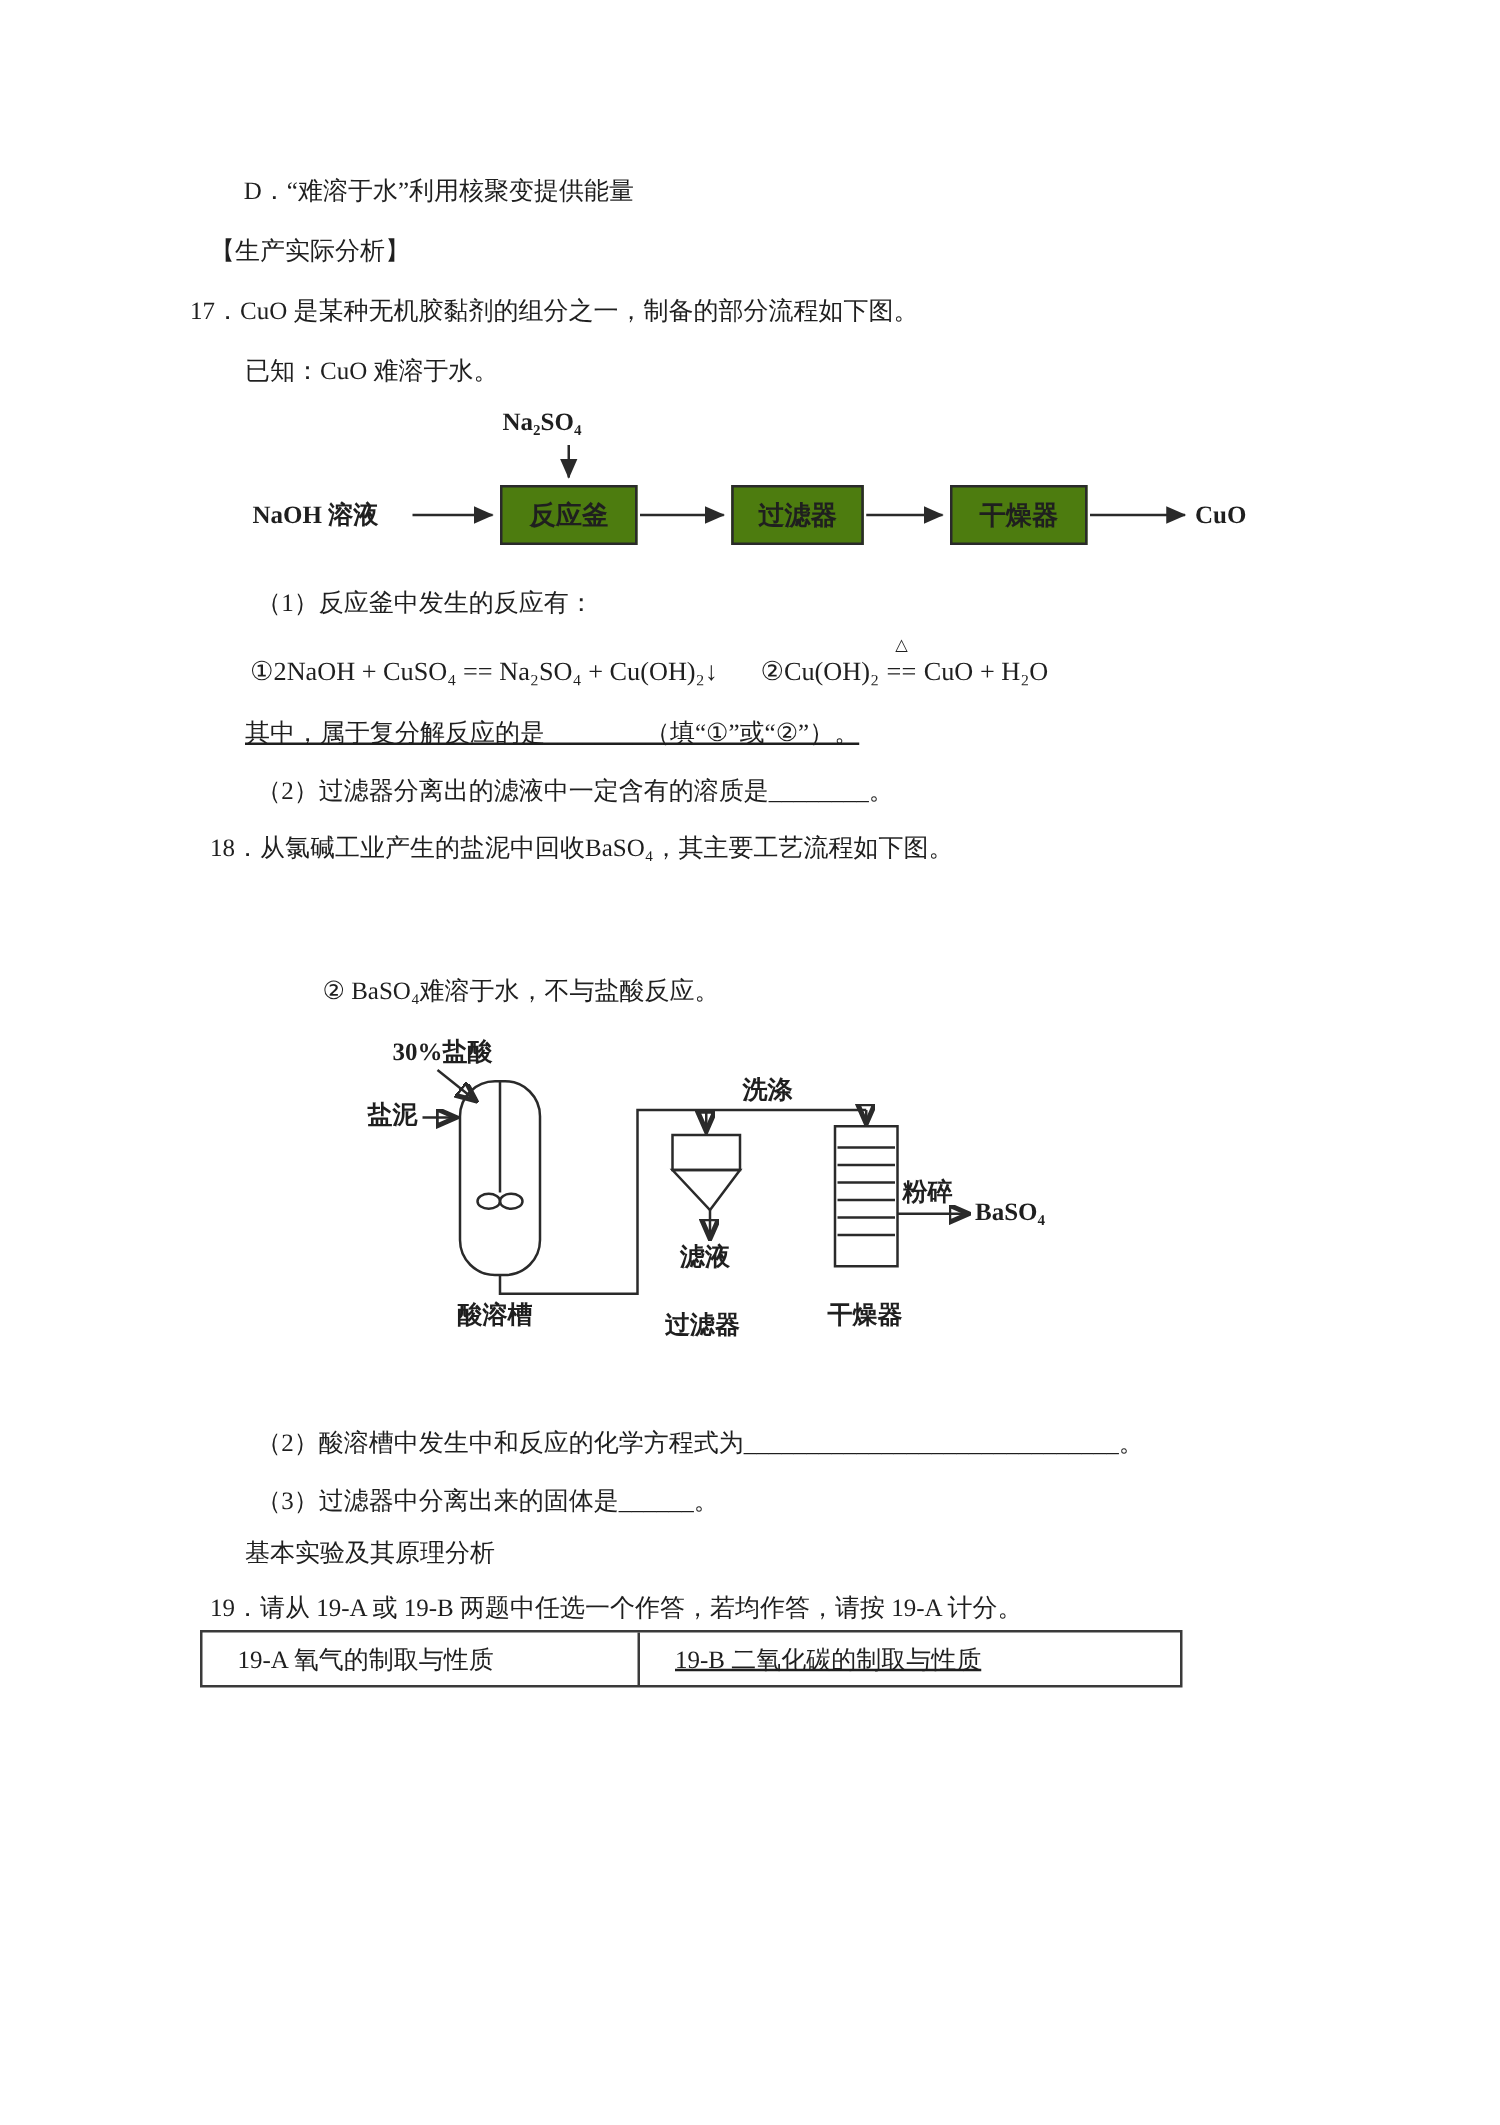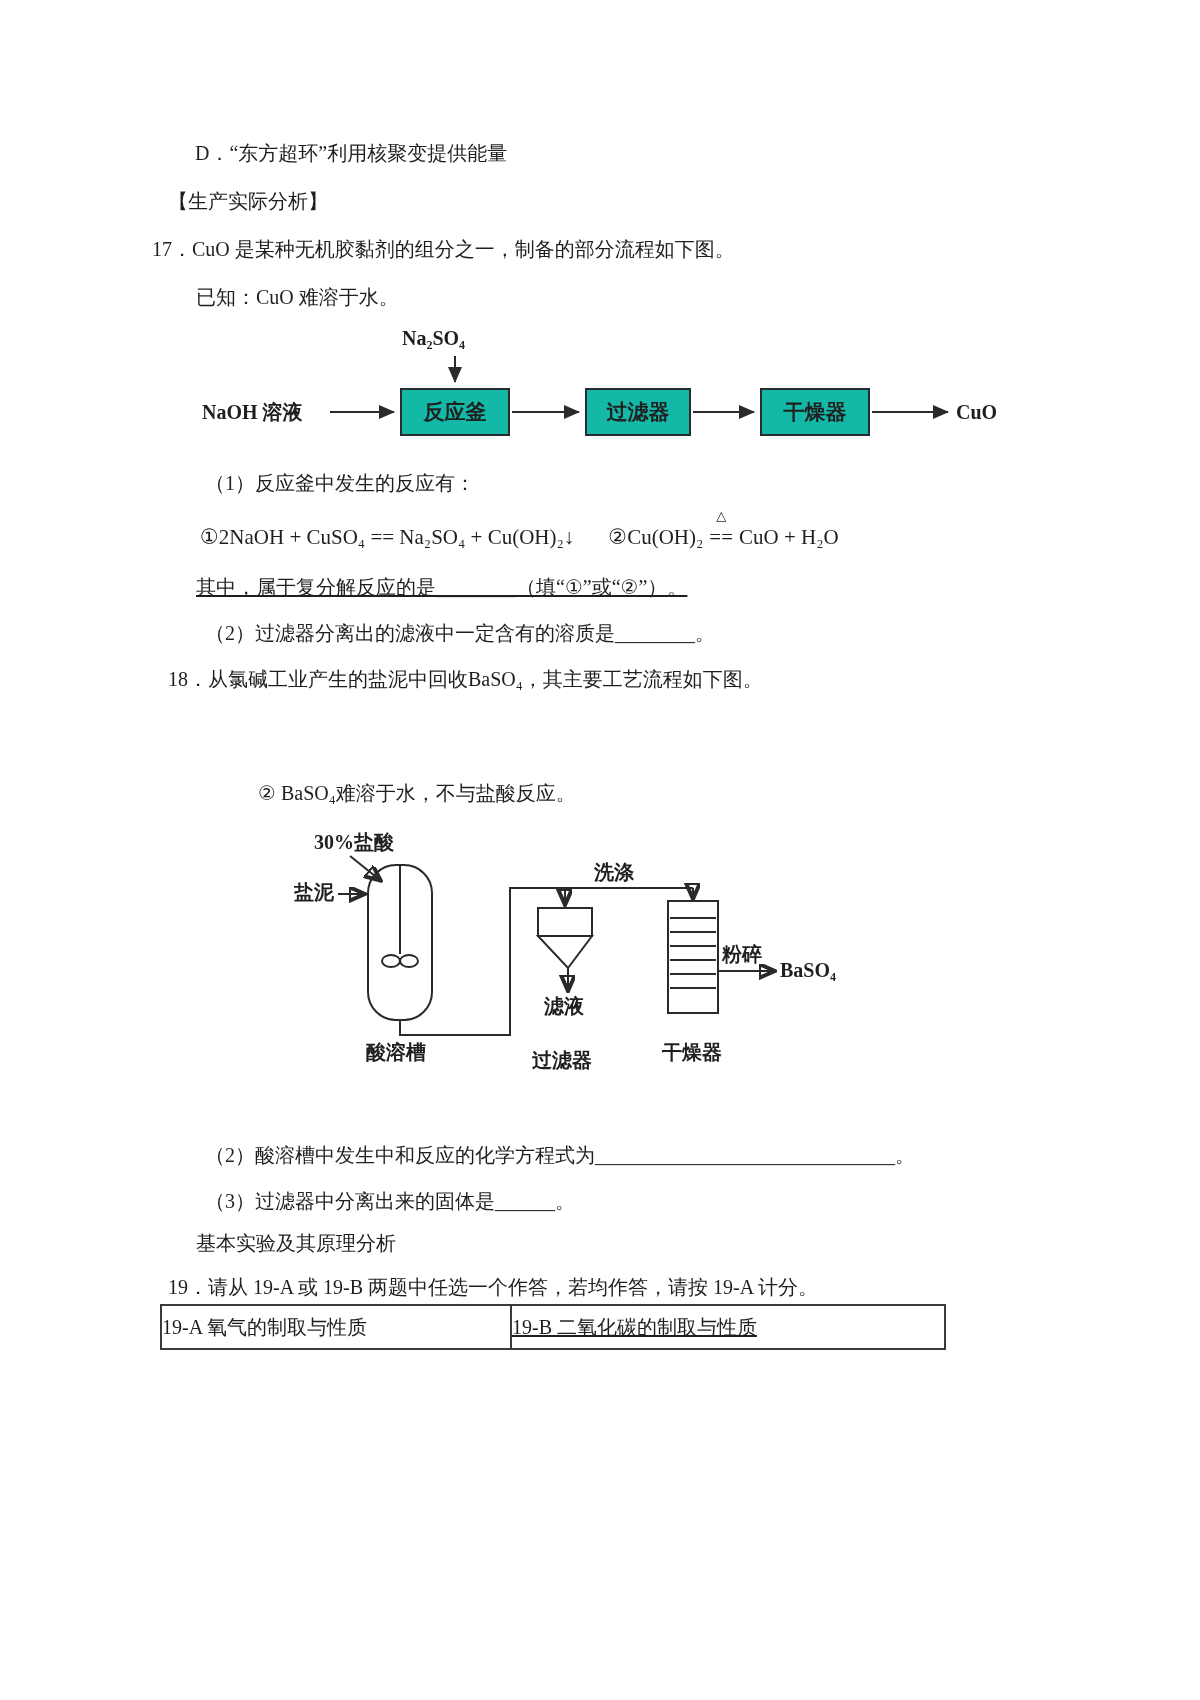--- a/index.html
+++ b/index.html
@@ -34,49 +34,49 @@
     line-height:24px;
     white-space:nowrap;
   }
   .fbox{
     position:absolute;
     height:48px;
     border:2px solid #2a2a2a;
     display:flex;align-items:center;justify-content:center;
     font-weight:bold;font-size:21px;
     box-sizing:border-box;
-    background:#14b8a6;
+    background:#4d7c0f;
   }
   .d1svg line{stroke:#2a2a2a;stroke-width:2;}
   .d2svg line,.d2svg rect,.d2svg path,.d2svg polyline,.d2svg ellipse{
     stroke:#2a2a2a;stroke-width:2;fill:none;
   }
   .qtable{
     position:absolute;
     display:flex;
     border:2px solid #3a3a3a;
     box-sizing:border-box;
     background:#fff;
   }
   .qtable .cell{
     display:flex;align-items:center;
-    padding-left:0;
+    padding-left:28px;
     font-size:20px;
     box-sizing:border-box;
     white-space:nowrap;
   }
   .qtable .cell.first{width:350px;border-right:2px solid #3a3a3a;}
   .qtable .cell.second{flex:1;text-decoration:underline;}
 </style>
 </head>
 <body>
 
 <div class="page">
 
-  <div class="line" style="left:195px;top:140px;">D．“东方超环”利用核聚变提供能量</div>
+  <div class="line" style="left:195px;top:140px;">D．“难溶于水”利用核聚变提供能量</div>
 
   <div class="line" style="left:168px;top:188px;">【生产实际分析】</div>
 
   <div class="line" style="left:152px;top:236px;">17．CuO 是某种无机胶黏剂的组分之一，制备的部分流程如下图。</div>
   <div class="line" style="left:196px;top:284px;">已知：CuO 难溶于水。</div>
 
   <div class="diagram" style="left:160px;top:318px;width:900px;height:145px;">
     <svg class="d1svg" width="900" height="145" viewBox="0 0 900 145">
       <defs>
         <marker id="arr1" markerWidth="9" markerHeight="8" refX="7.5" refY="3.5" orient="auto">

